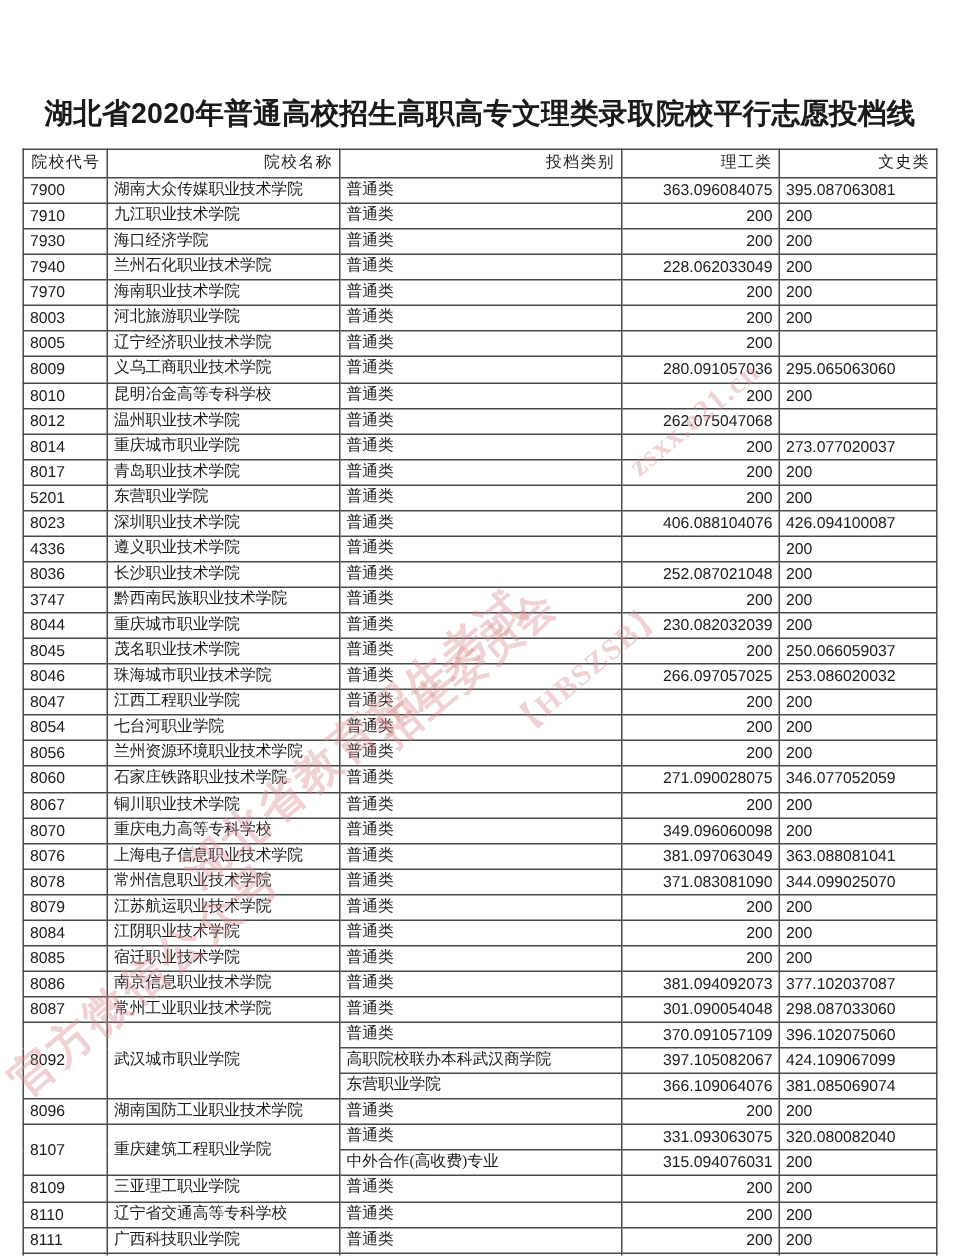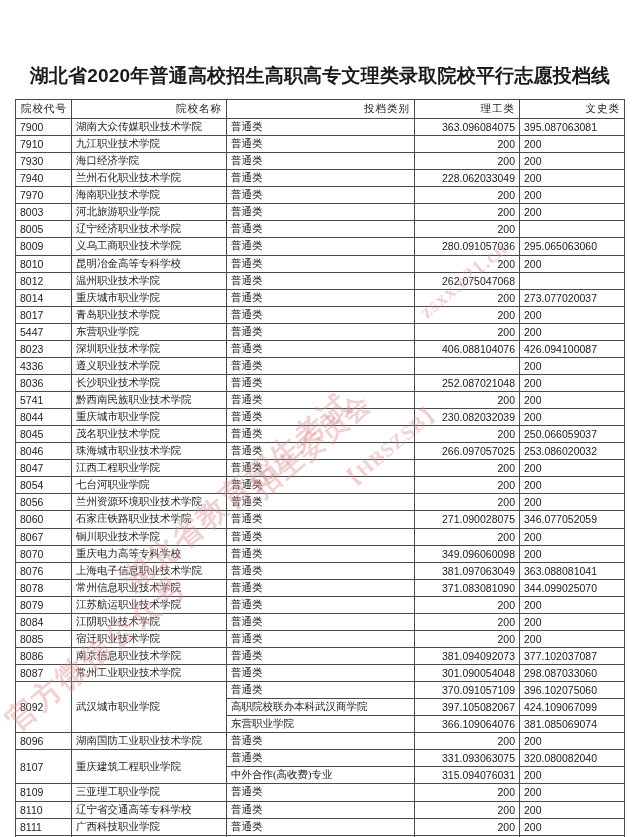--- a/index.html
+++ b/index.html
@@ -223,21 +223,21 @@
           <td class="col-art">273.077020037</td>
         </tr>
         <tr>
           <td class="col-code rowspan-cell">8017</td>
           <td class="col-name rowspan-cell">青岛职业技术学院</td>
           <td class="col-cat">普通类</td>
           <td class="col-sci">200</td>
           <td class="col-art">200</td>
         </tr>
         <tr>
-          <td class="col-code rowspan-cell">5447</td>
+          <td class="col-code rowspan-cell">5201</td>
           <td class="col-name rowspan-cell">东营职业学院</td>
           <td class="col-cat">普通类</td>
           <td class="col-sci">200</td>
           <td class="col-art">200</td>
         </tr>
         <tr>
           <td class="col-code rowspan-cell">8023</td>
           <td class="col-name rowspan-cell">深圳职业技术学院</td>
           <td class="col-cat">普通类</td>
           <td class="col-sci">406.088104076</td>
@@ -251,21 +251,21 @@
           <td class="col-art">200</td>
         </tr>
         <tr>
           <td class="col-code rowspan-cell">8036</td>
           <td class="col-name rowspan-cell">长沙职业技术学院</td>
           <td class="col-cat">普通类</td>
           <td class="col-sci">252.087021048</td>
           <td class="col-art">200</td>
         </tr>
         <tr>
-          <td class="col-code rowspan-cell">5741</td>
+          <td class="col-code rowspan-cell">3747</td>
           <td class="col-name rowspan-cell">黔西南民族职业技术学院</td>
           <td class="col-cat">普通类</td>
           <td class="col-sci">200</td>
           <td class="col-art">200</td>
         </tr>
         <tr>
           <td class="col-code rowspan-cell">8044</td>
           <td class="col-name rowspan-cell">重庆城市职业学院</td>
           <td class="col-cat">普通类</td>
           <td class="col-sci">230.082032039</td>

